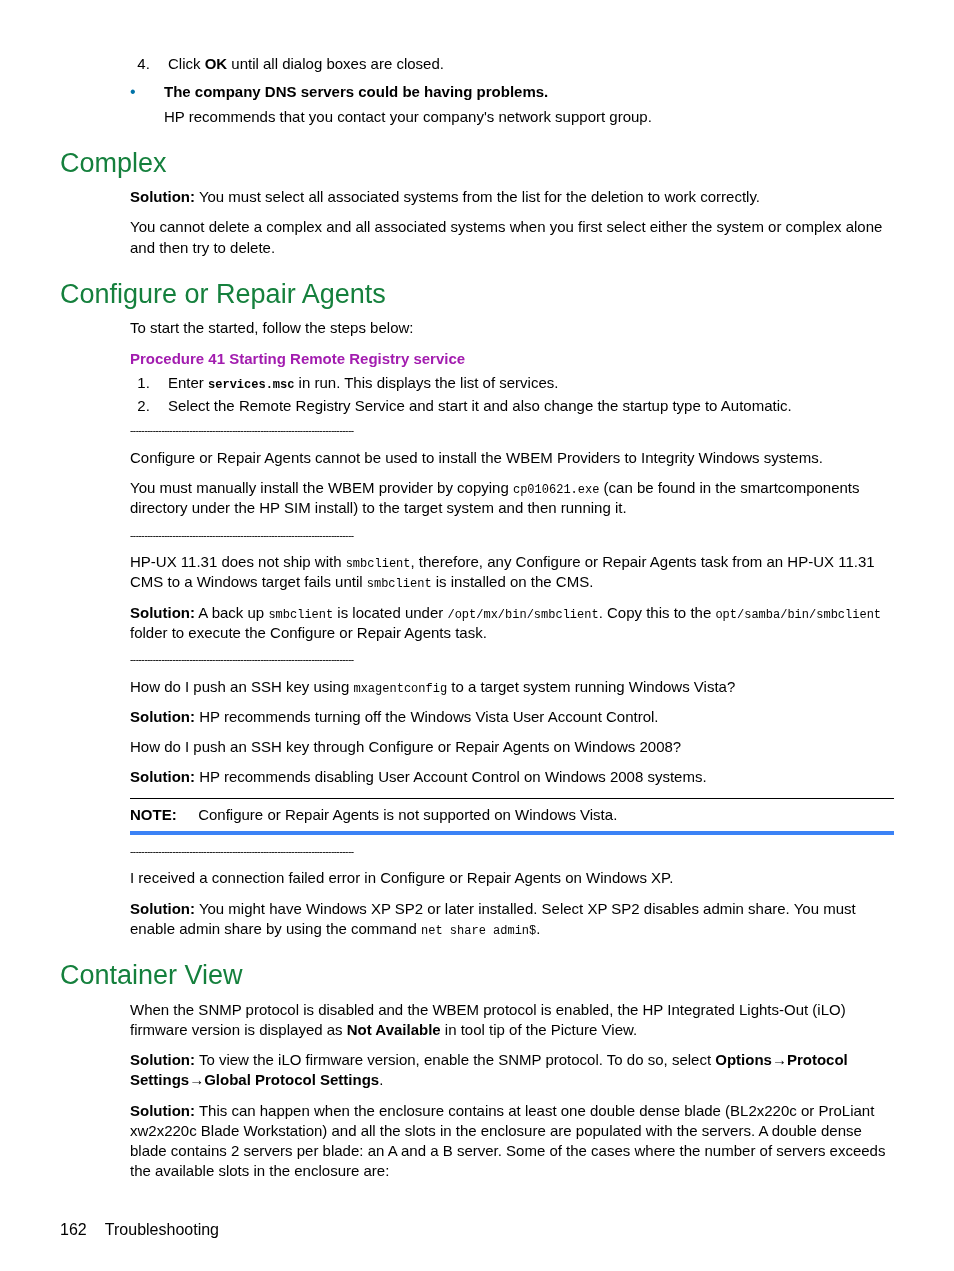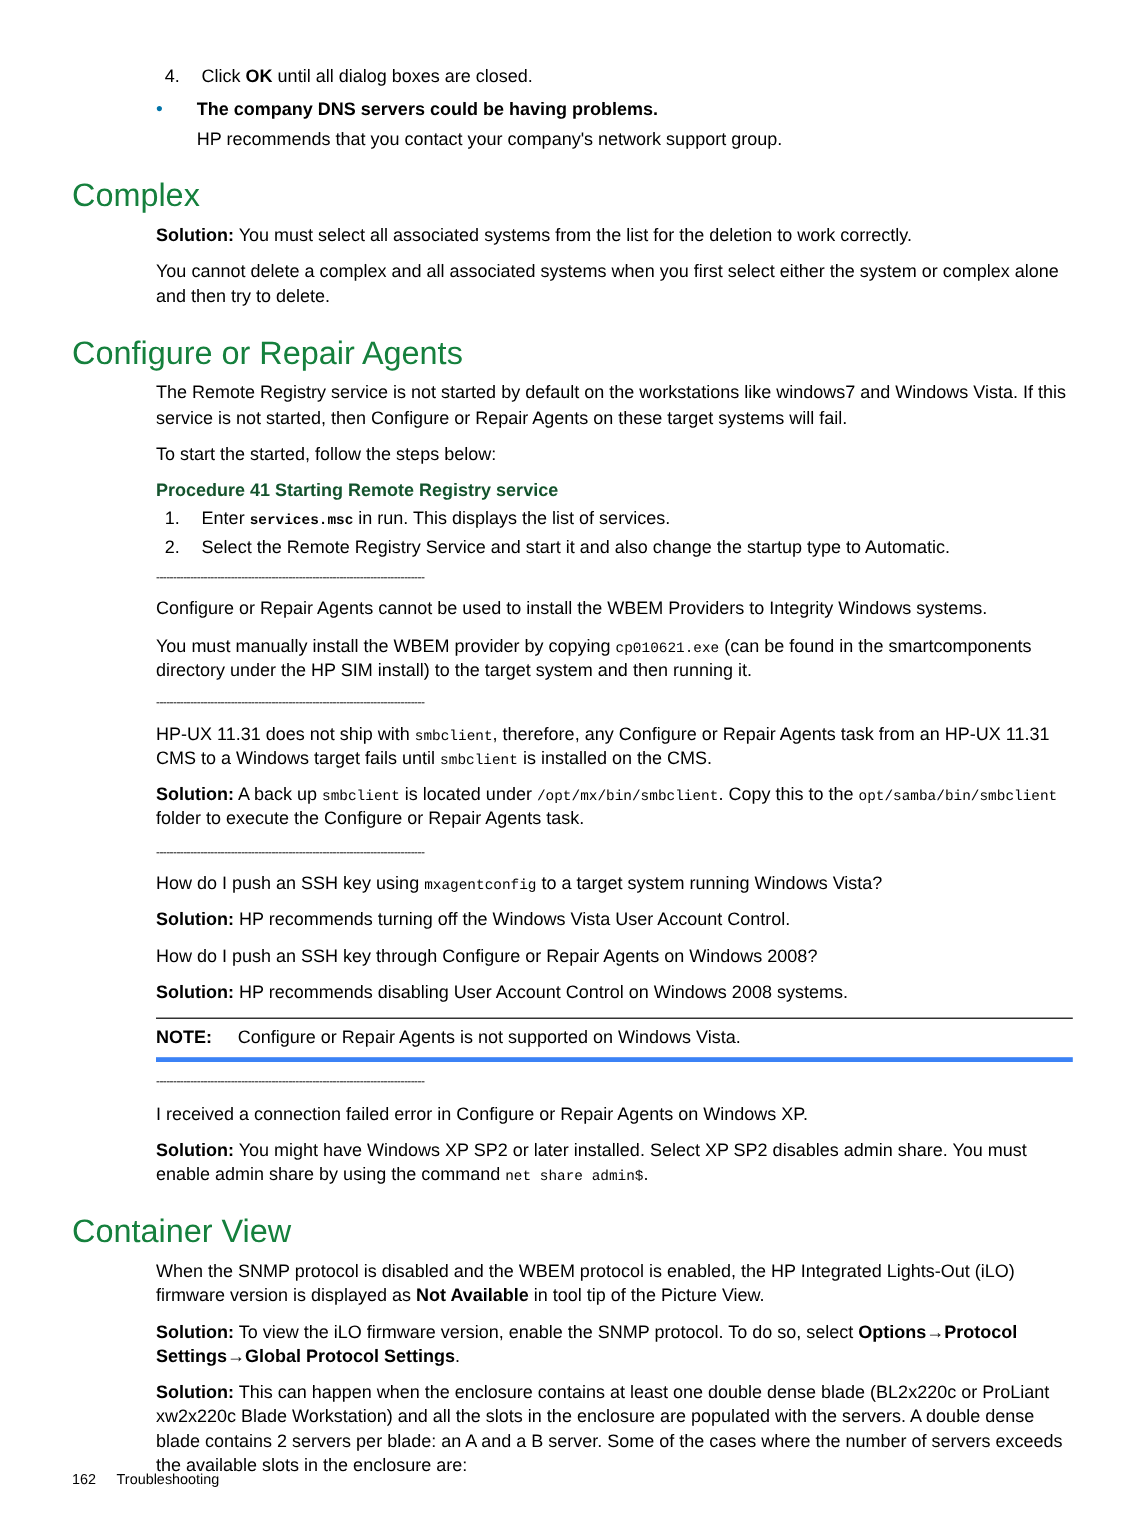--- a/index.html
+++ b/index.html
@@ -48,21 +48,21 @@
     flex: 1;
   }
   .sub-indent {
     margin-left: 34px;
   }
   .bold {
     font-weight: bold;
   }
   .proc-title {
     font-weight: bold;
-    color: #14532d;
+    color: #a21caf;
     margin: 8px 0 4px 0;
   }
   .mono {
     font-family: Liberation Mono, monospace;
     font-size: 12px;
   }
   .sep {
     margin: 8px 0 10px 0;
     font-size: 10px;
     letter-spacing: -0.5px;
@@ -75,21 +75,21 @@
   }
   .note-label {
     font-weight: bold;
     display: inline-block;
     width: 64px;
   }
   .footer {
     position: absolute;
     bottom: 30px;
     left: 60px;
-    font-size: 12px;
+    font-size: 16px;
   }
   .page-num {
     display: inline-block;
     margin-right: 14px;
   }
 </style>
 </head>
 <body>
 
 <div class="body-indent">
@@ -108,21 +108,20 @@
 <h2>Complex</h2>
 <div class="body-indent">
   <p>
     <span class="bold">Solution:</span><span> You must select all associated systems from the list for the deletion to work correctly.</span>
   </p>
   <p>You cannot delete a complex and all associated systems when you first select either the system or complex alone and then try to delete.</p>
 </div>
 
 <h2>Configure or Repair Agents</h2>
 <div class="body-indent">
-  <p>The Remote Registry service is not started by default on the workstations like windows7 and Windows Vista. If this service is not started, then Configure or Repair Agents on these target systems will fail.</p>
   <p>To start the started, follow the steps below:</p>
   <div class="proc-title">Procedure 41 Starting Remote Registry service</div>
   <ol>
     <li>
       <span>Enter </span><span class="mono bold">services.msc</span><span> in run. This displays the list of services.</span>
     </li>
     <li>Select the Remote Registry Service and start it and also change the startup type to Automatic.</li>
   </ol>
   <div class="sep">-------------------------------------------------------------------------------</div>
 

